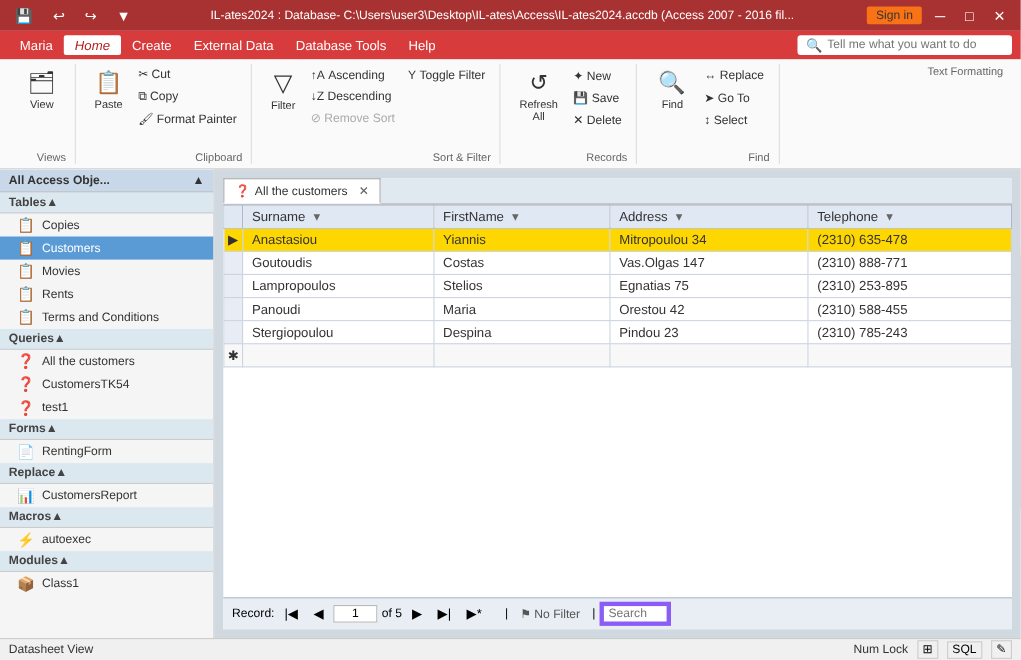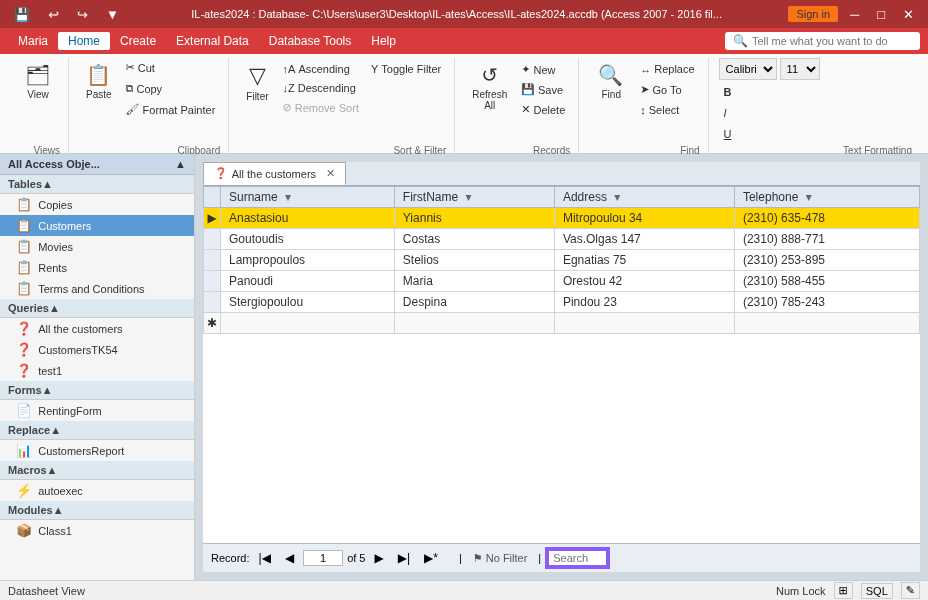--- a/index.html
+++ b/index.html
@@ -46,21 +46,21 @@
       padding: 0 8px;
     }
     .menu-item {
       padding: 2px 10px;
       cursor: pointer;
       font-size: 12px;
       border-radius: 2px;
       color: white;
     }
     .menu-item:hover, .menu-item.active { background: rgba(255,255,255,0.25); }
-    .menu-item.active { background: white; color: #0369a1; }
+    .menu-item.active { background: white; color: #b91c1c; font-style: italic; }
 
     
     .ribbon {
       background: #fafafa;
       border-bottom: 1px solid #ccc;
       height: 100px;
       display: flex;
       flex-direction: column;
     }
     .ribbon-content {
@@ -446,31 +446,20 @@
           <button class="ribbon-btn-small">
             <span>↕</span>
             <span>Select</span>
           </button>
         </div>
       </div>
       <div class="ribbon-group-label">Find</div>
     </div>
 
     <div class="ribbon-group" style="flex:1;">
-      <div class="ribbon-group-items" style="flex-wrap:wrap; gap:3px; align-items:flex-start;">
-        <select style="height:22px;font-size:11px;border:1px solid #ccc;padding:1px 2px;">
-          <option>Calibri</option>
-        </select>
-        <select style="height:22px;font-size:11px;border:1px solid #ccc;padding:1px 2px;width:40px;">
-          <option>11</option>
-        </select>
-        <button class="ribbon-btn-small" style="font-weight:bold;">B</button>
-        <button class="ribbon-btn-small" style="font-style:italic;">I</button>
-        <button class="ribbon-btn-small" style="text-decoration:underline;">U</button>
-      </div>
       <div class="ribbon-group-label">Text Formatting</div>
     </div>
   </div>
 </div>
 
 <div class="main-area">
 
   <div class="nav-pane">
     <div class="nav-pane-header">
       <span>All Access Obje...</span>

